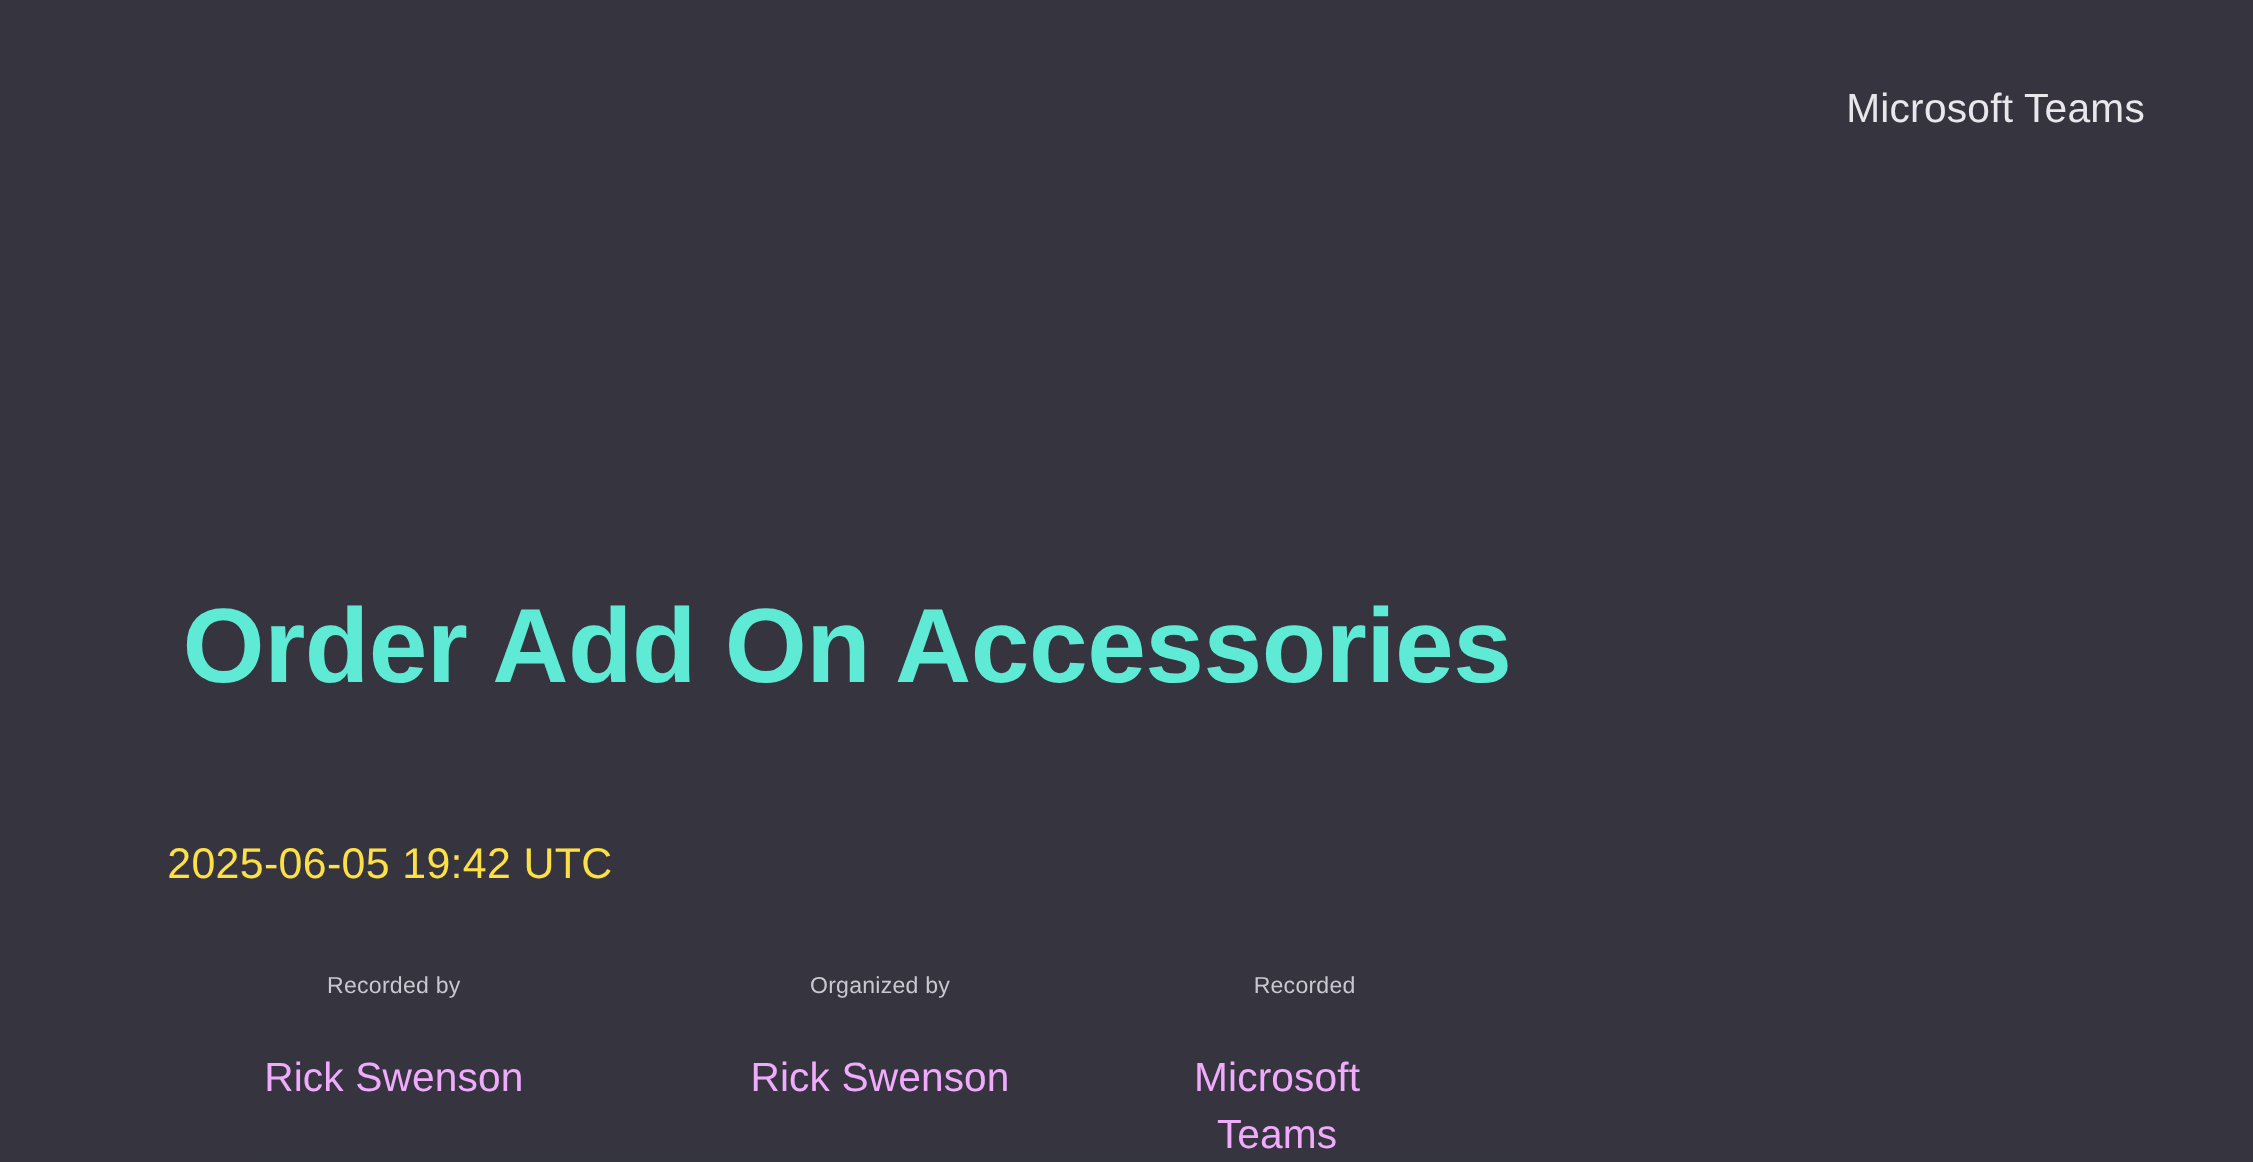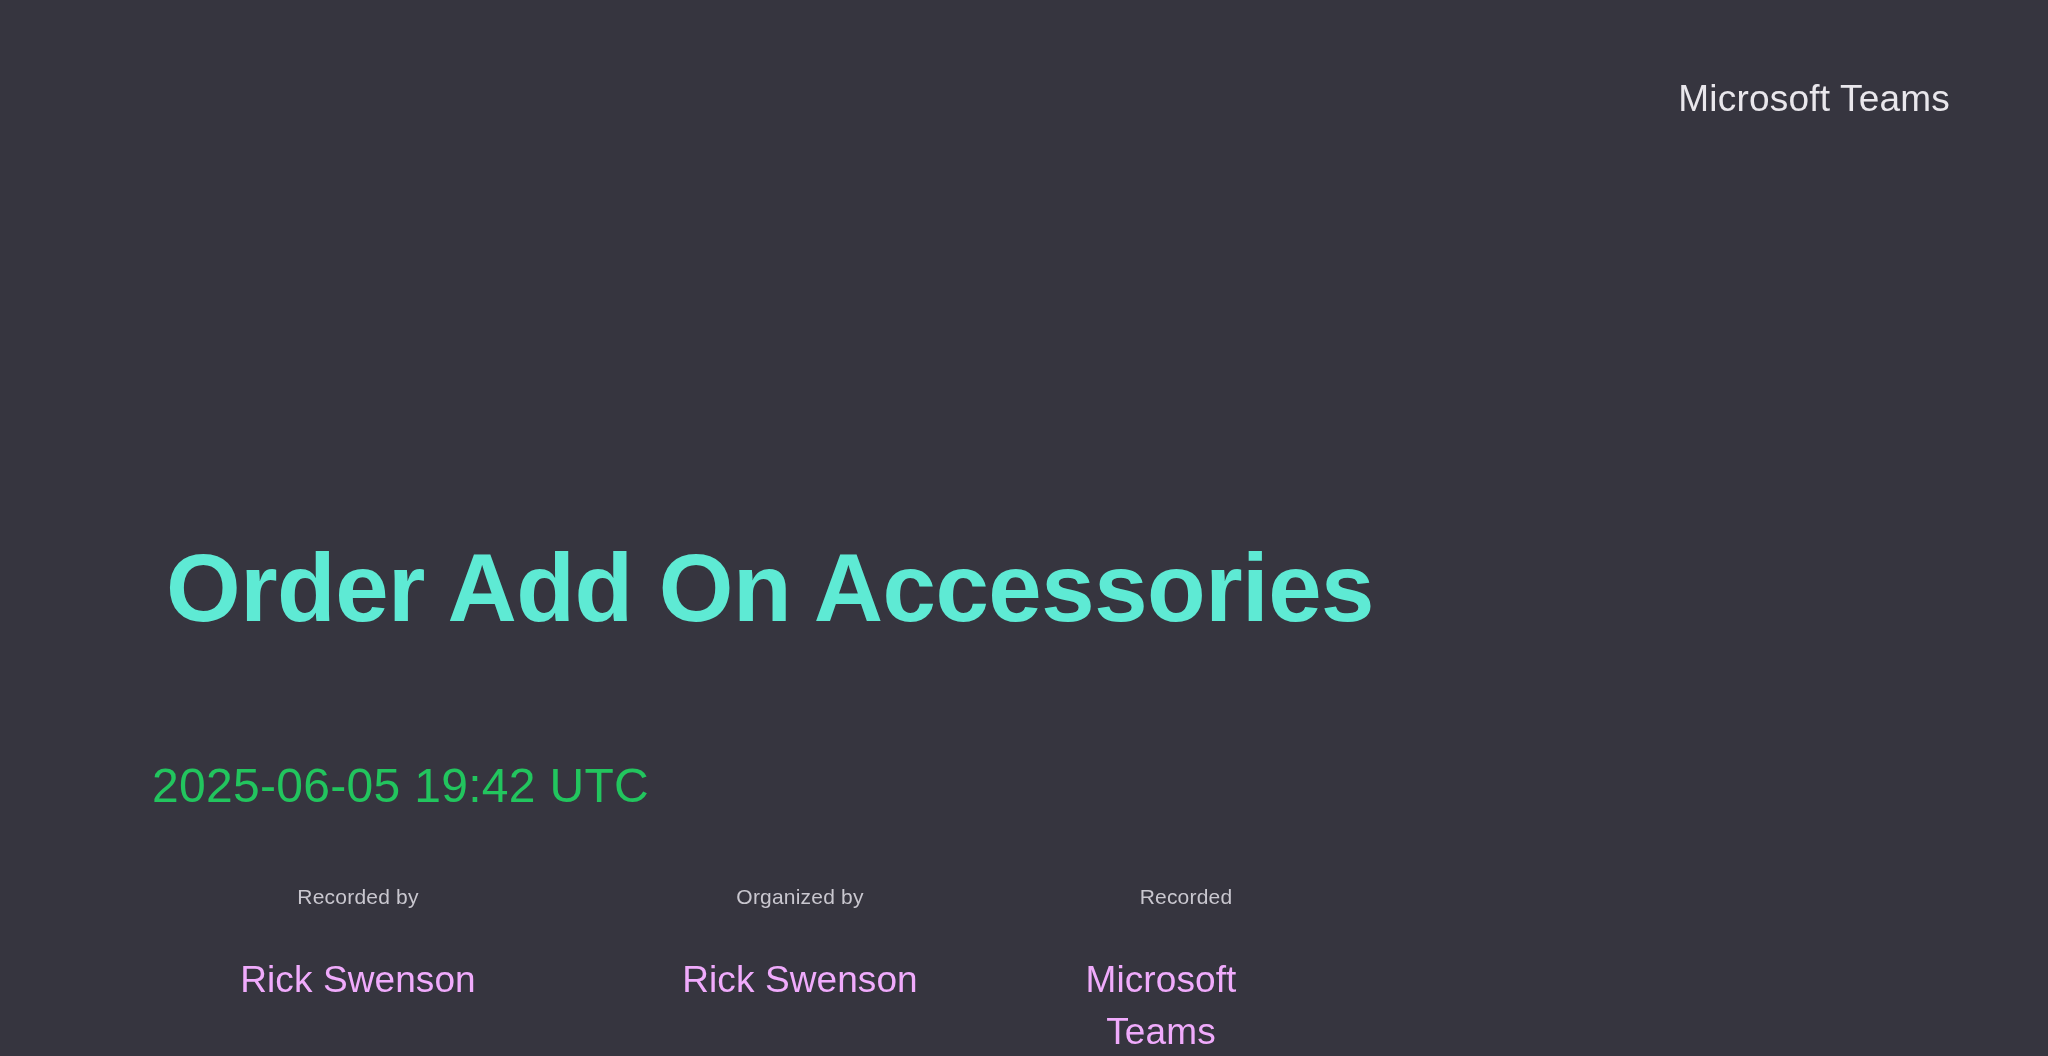--- a/index.html
+++ b/index.html
@@ -48,24 +48,24 @@
     color: #5eead4;
     letter-spacing: -0.5px;
     margin: 16px;
   }
 
   
   .timestamp {
     position: absolute;
     left: 152px;
     top: 762px;
-    font-size: 48px;
+    font-size: 39px;
     line-height: 48px;
     font-weight: 400;
-    color: #22c55e;
+    color: #fde047;
     letter-spacing: 0.3px;
     white-space: nowrap;
   }
 
   
   .meta-row {
     position: absolute;
     left: 152px;
     top: 884px;
     display: flex;

